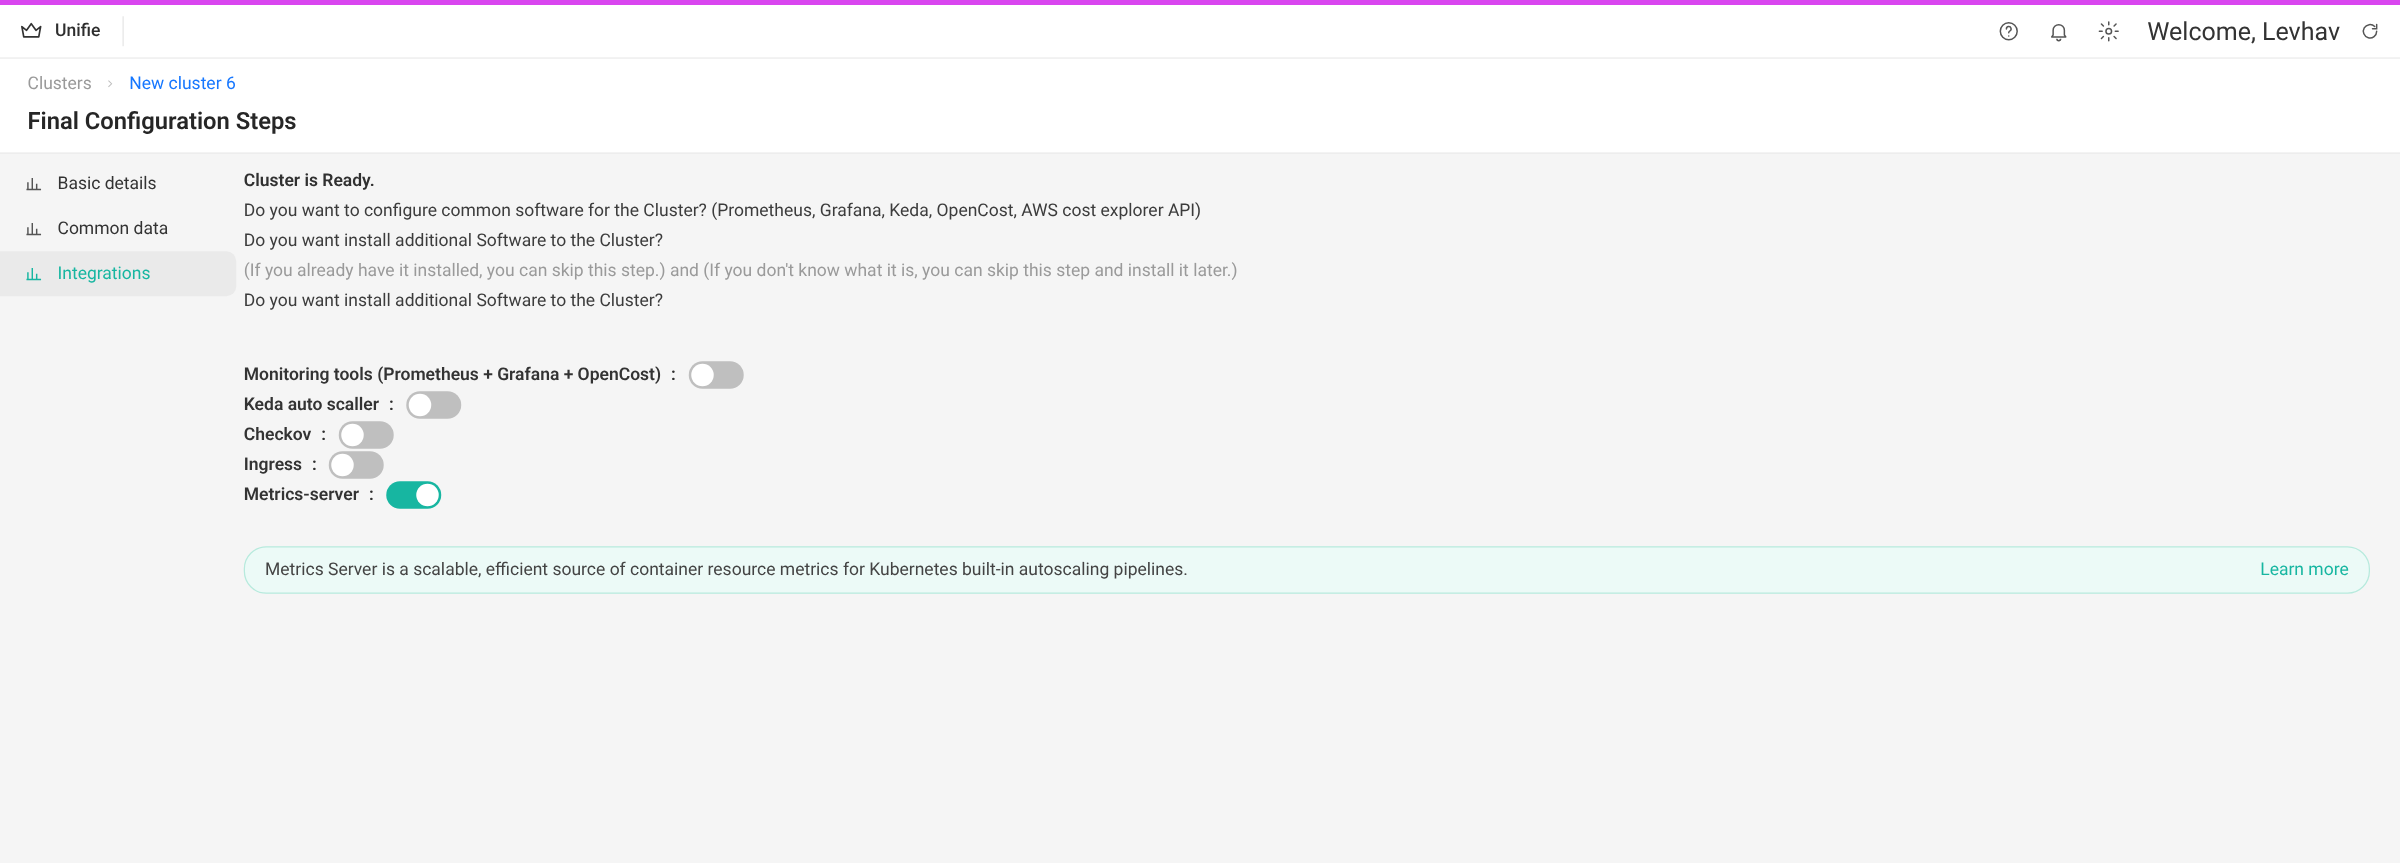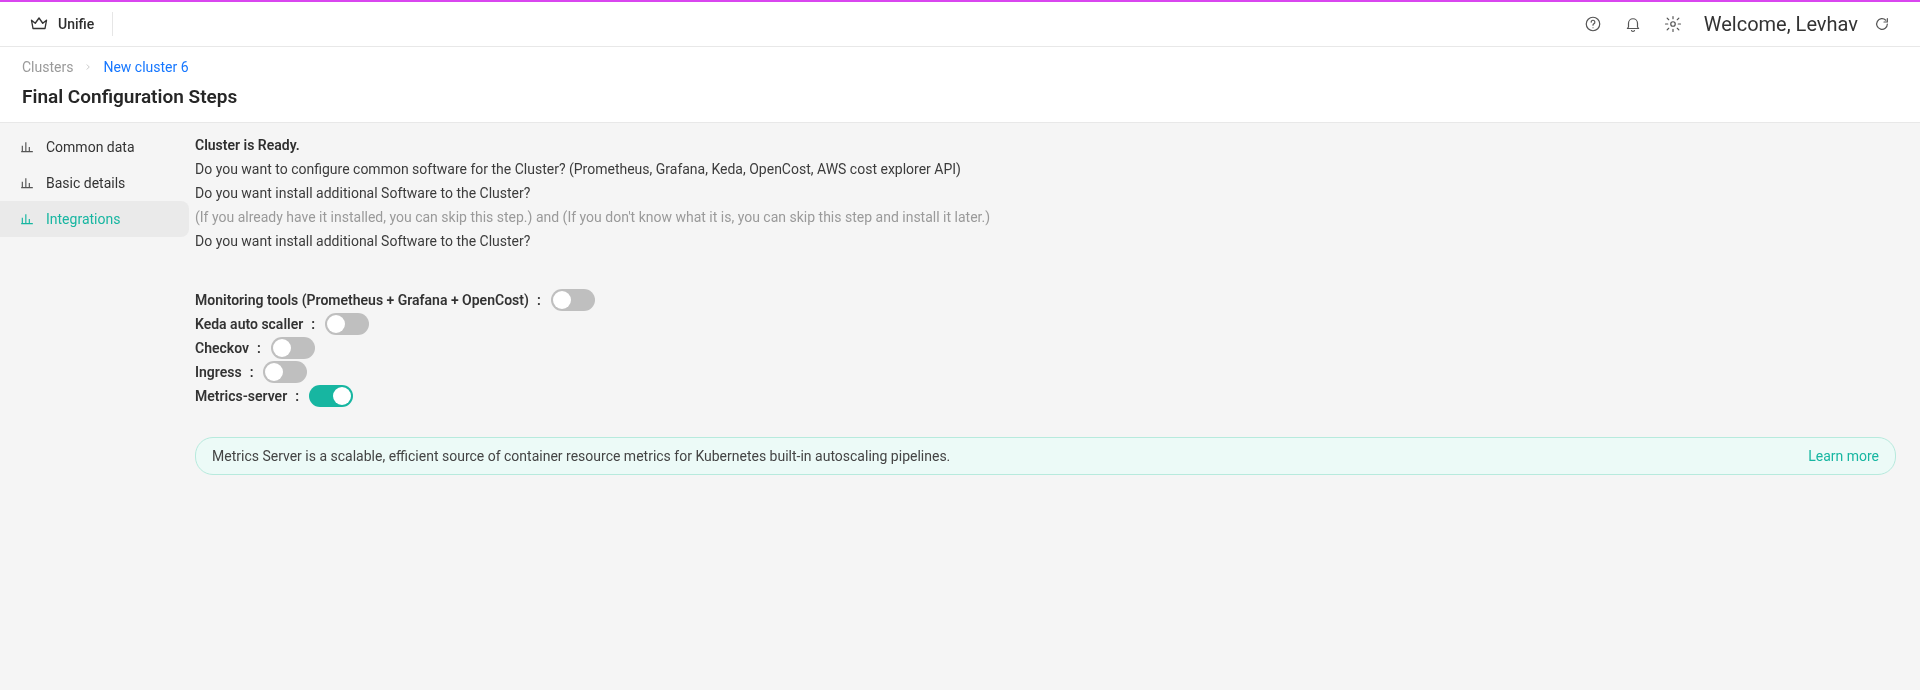--- a/index.html
+++ b/index.html
@@ -10,25 +10,25 @@
     background: #f5f5f5;
     width: 1920px;
     height: 690px;
     overflow: hidden;
   }
 
   
   .topbar {
     height: 47px;
     background: #fff;
-    border-top: 2px solid #d946ef;
+    border-top: 4px solid #d946ef;
     border-bottom: 1px solid #e8e8e8;
     display: flex;
     align-items: center;
-    padding: 0 30px;
+    padding: 0 16px;
   }
   .brand {
     display: flex;
     align-items: center;
     gap: 10px;
     padding-right: 18px;
     border-right: 1px solid #e6e6e6;
     height: 24px;
   }
   .brand-name { font-weight: 500; font-size: 14px; }
@@ -212,29 +212,29 @@
 
 <div class="content">
 
   <div class="sidebar">
     <div class="side-item">
       <span class="chart-icon icon">
         <svg width="14" height="14" viewBox="0 0 24 24" fill="none" stroke="#555" stroke-width="2">
             <path d="M4 20V10M10 20V4M16 20v-8M22 20H2"></path>
           </svg>
       </span>
-      <span>Common data</span>
+      <span>Basic details</span>
     </div>
     <div class="side-item">
       <span class="chart-icon icon">
         <svg width="14" height="14" viewBox="0 0 24 24" fill="none" stroke="#555" stroke-width="2">
             <path d="M4 20V10M10 20V4M16 20v-8M22 20H2"></path>
           </svg>
       </span>
-      <span>Basic details</span>
+      <span>Common data</span>
     </div>
     <div class="side-item active">
       <span class="chart-icon icon">
         <svg width="14" height="14" viewBox="0 0 24 24" fill="none" stroke="#17b6a1" stroke-width="2">
             <path d="M4 20V10M10 20V4M16 20v-8M22 20H2"></path>
           </svg>
       </span>
       <span>Integrations</span>
     </div>
   </div>

